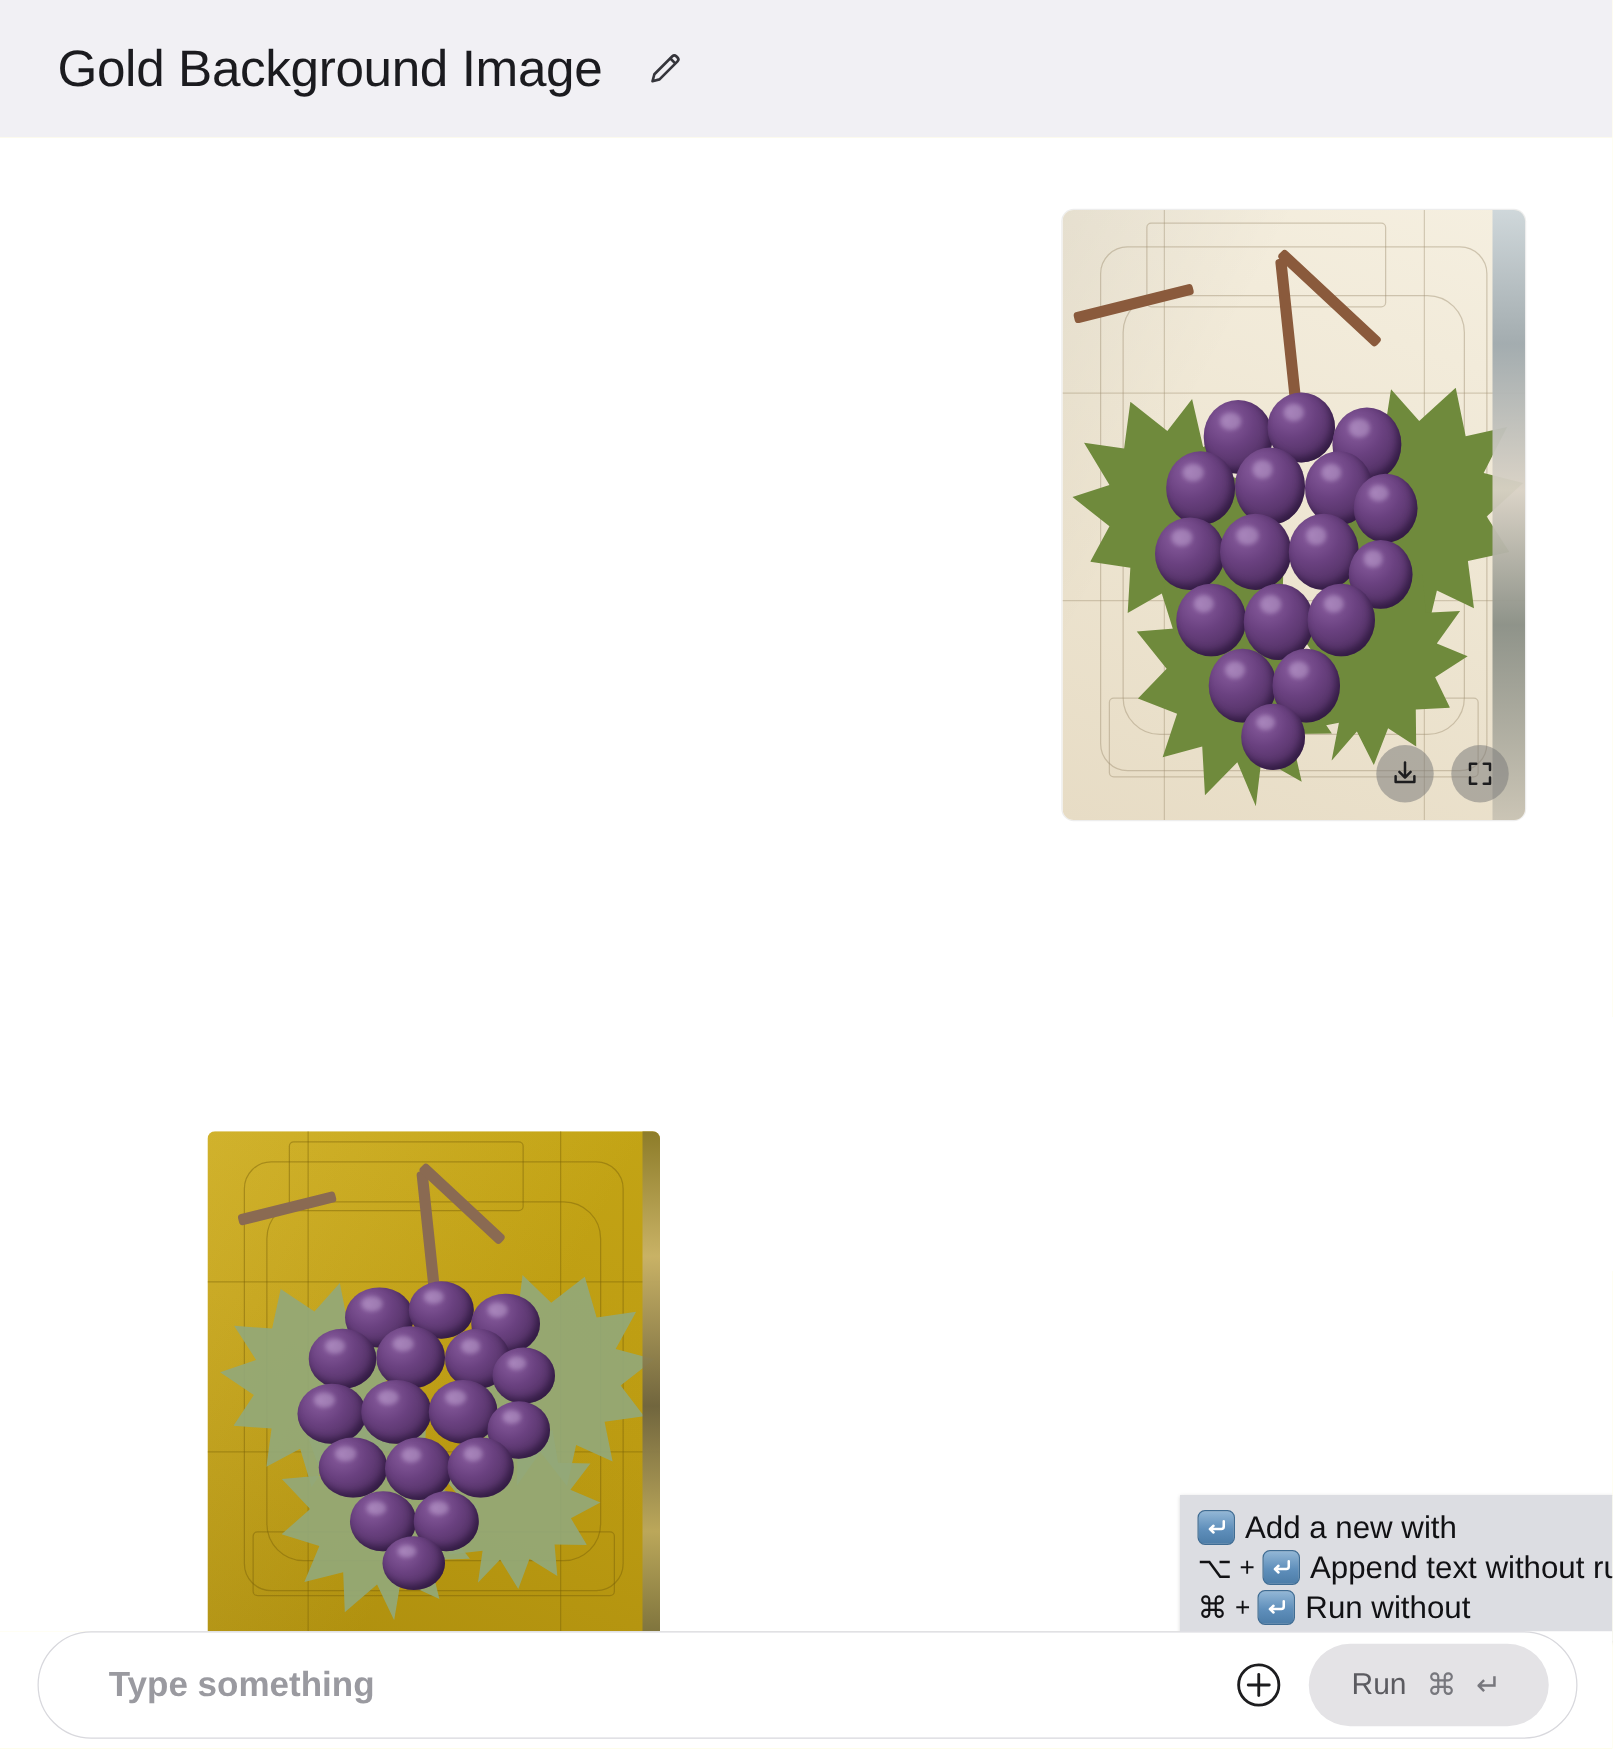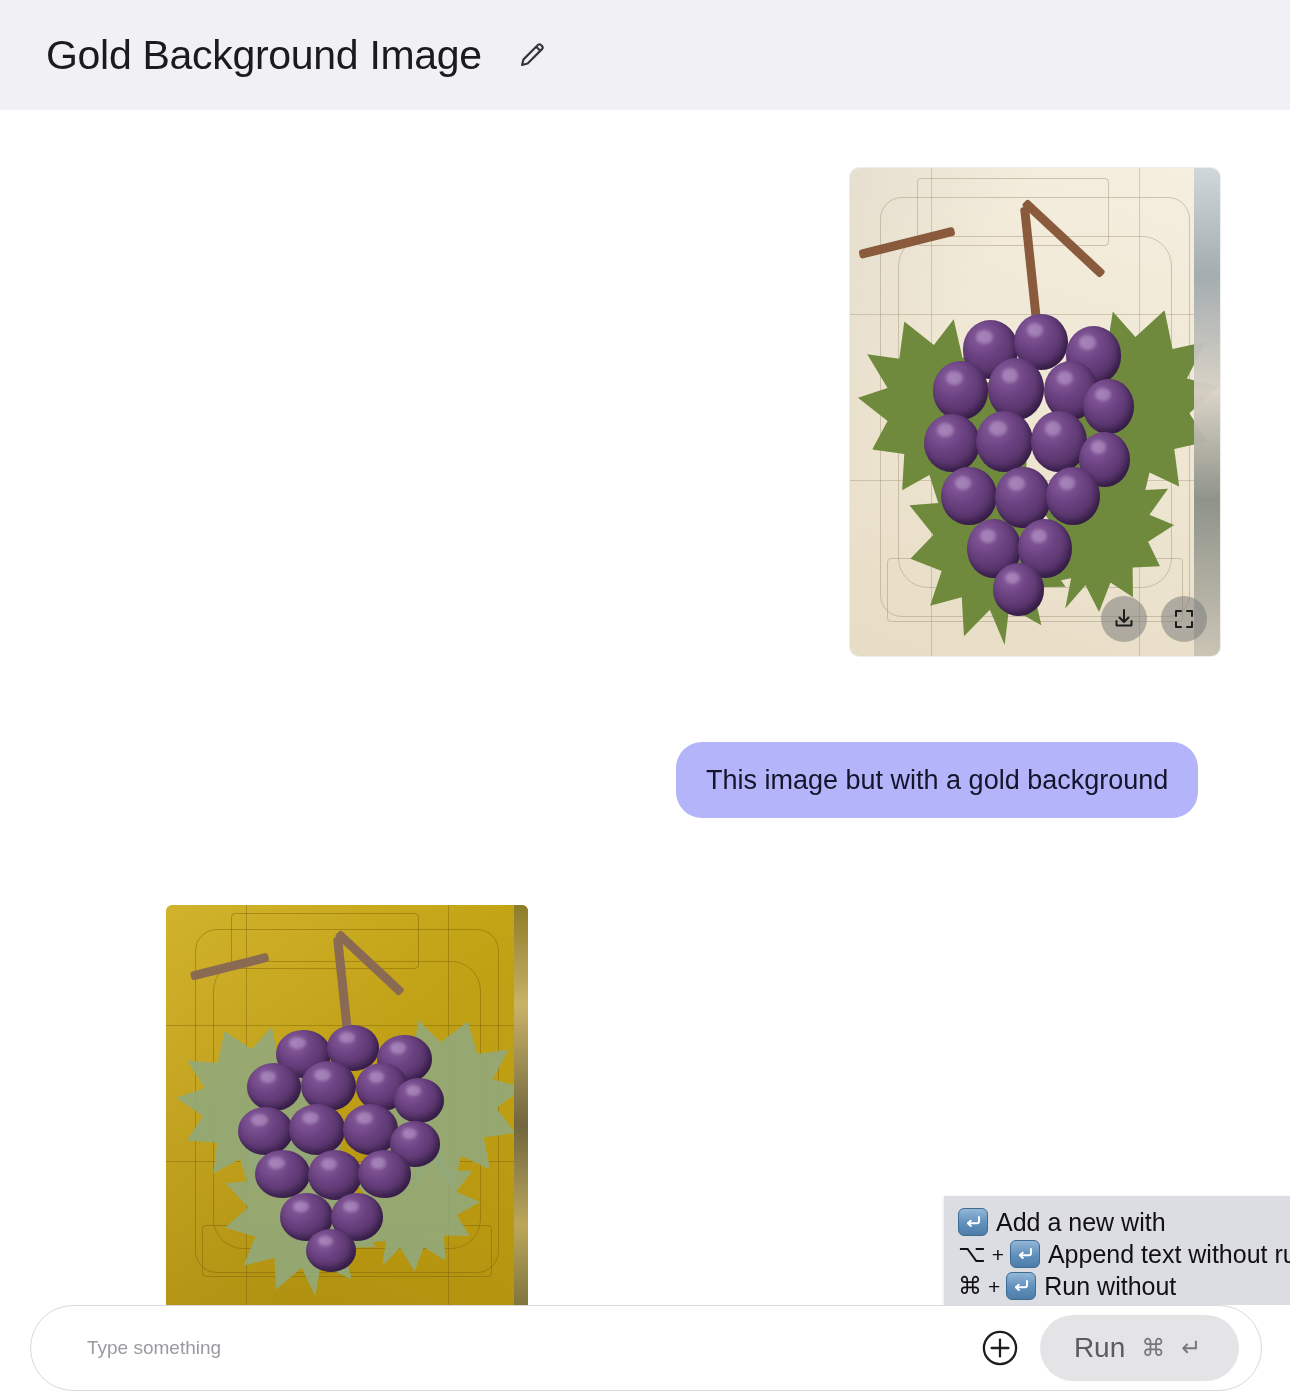--- a/index.html
+++ b/index.html
@@ -285,23 +285,24 @@
     display: flex;
     align-items: center;
     padding: 0 22px 0 56px;
   }
   .composer-input {
     flex: 1;
     border: none;
     outline: none;
     background: transparent;
     font-family: "Liberation Sans", sans-serif;
-    font-size: 19px;
+    font-size: 28px;
     color: #1b1b1f;
     height: 100%;
+    font-weight: bold;
   }
   .composer-input::placeholder { color: #9a9aa0; }
 
   .add-btn {
     width: 48px; height: 48px;
     border-radius: 50%;
     border: none;
     background: transparent;
     display: flex;
     align-items: center;
@@ -318,21 +319,21 @@
     background: #e4e3e6;
     border: none;
     display: flex;
     align-items: center;
     gap: 16px;
     padding: 0 34px;
     cursor: pointer;
     flex: none;
   }
   .run-label {
-    font-size: 28px;
+    font-size: 24px;
     color: #5b5b60;
     line-height: 1;
   }
   .run-shortcut {
     font-size: 24px;
     color: #77777d;
     line-height: 1;
     font-family: "DejaVu Sans", sans-serif;
     letter-spacing: 4px;
   }
@@ -427,23 +428,20 @@
                   <path d="M20 9V4h-5"></path>
                 <path d="M4 15v5h5"></path>
                   <path d="M20 15v5h-5"></path>
               </svg>
             </span>
           </button>
         </div>
       </div>
     </div>
 
-    <div class="user-bubble">
-      <div class="user-bubble-text">This image but with a gold background</div>
-    </div>
 
     <div class="image-card-gold">
       <div class="art-frame">
         <div class="bg-gold">
           <div class="emboss emb-a"></div>
           <div class="emboss emb-b"></div>
           <div class="emboss emb-c"></div>
           <div class="emboss emb-d"></div>
           <div class="scoreline sl-1"></div>
           <div class="scoreline sl-2"></div>

